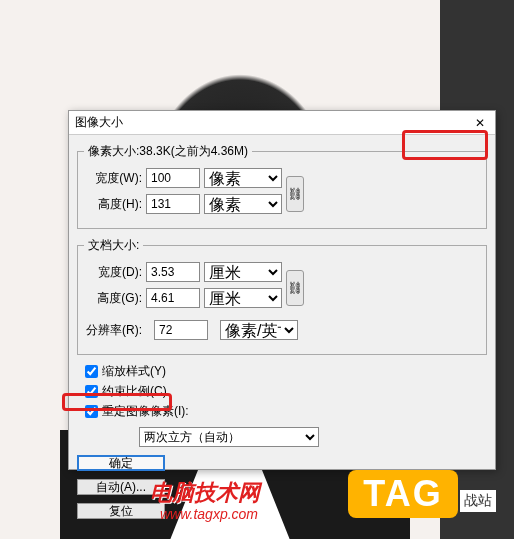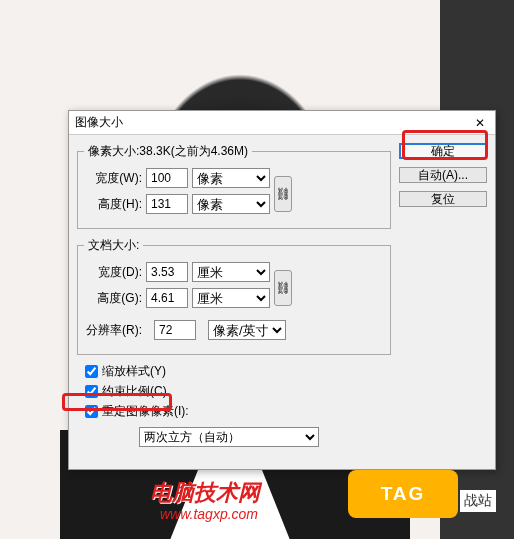--- a/index.html
+++ b/index.html
@@ -63,20 +63,21 @@
       align-items: center;
       padding: 0 6px;
       justify-content: space-between;
     }
     .titlebar span { font-size: 12px; }
     .close-x { font-size: 14px; cursor: pointer; padding: 0 4px; }
     .dialog-body {
       display: flex;
       padding: 8px;
       gap: 8px;
+      flex-direction: column;
     }
     .left-panel { flex: 1; }
     .right-panel { width: 88px; display: flex; flex-direction: column; gap: 8px; }
     .btn {
       height: 16px;
       background: #e8e8e8;
       border: 1px solid #999;
       font-size: 12px;
       cursor: pointer;
       display: flex;
@@ -103,31 +104,31 @@
       align-items: center;
       gap: 4px;
       margin-bottom: 6px;
     }
     .field-row label {
       width: 58px;
       text-align: right;
       font-size: 12px;
     }
     .field-row input[type="text"] {
-      width: 42px;
+      width: 54px;
       height: 20px;
       border: 1px solid #888;
       padding: 0 4px;
       font-size: 12px;
     }
     .field-row select {
       width: 78px;
       height: 20px;
       border: 1px solid #888;
-      font-size: 13px;
+      font-size: 16px;
       background: #fff;
     }
     .link-icon {
       position: absolute;
       right: -22px;
       top: 50%;
       transform: translateY(-50%);
       width: 18px;
       height: 36px;
       border: 1px solid #999;
@@ -184,21 +185,21 @@
     }
     .tag-badge {
       position: absolute;
       left: 348px; top: 470px;
       width: 110px; height: 48px;
       background: #ffb300;
       border-radius: 8px;
       display: flex;
       align-items: center;
       justify-content: center;
-      font-size: 19px;
+      font-size: 36px;
       font-weight: 900;
       color: #fff;
       letter-spacing: 2px;
     }
     .tag-sub {
       position: absolute;
       left: 460px; top: 490px;
       font-size: 14px;
       color: #333;
       background: #fff;

